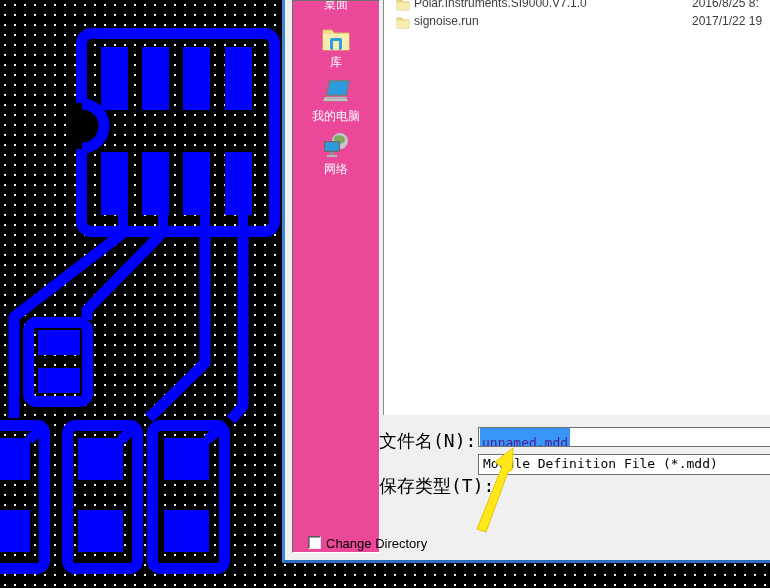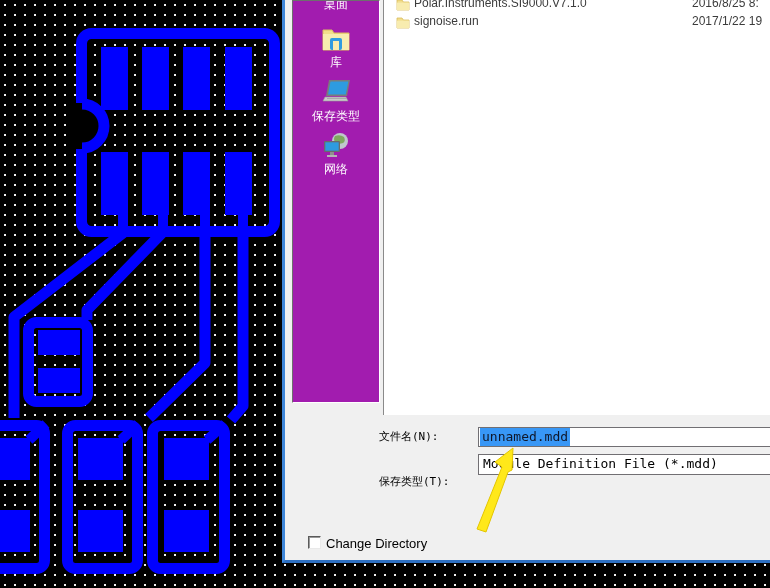--- a/index.html
+++ b/index.html
@@ -17,22 +17,22 @@
 
   
   .dialog {
     position:absolute; left:282px; top:0; width:488px; height:563px; z-index:2;
     background:#F0F0F0;
     border-left:3px solid #3E86D8;
     border-bottom:3px solid #2E6FC0;
   }
   
   .places {
-    position:absolute; left:7px; top:0; width:88px; height:403px;
-    background:#a21caf; overflow:hidden;
+    position:absolute; left:7px; top:0; width:88px; height:553px;
+    background:#ec4899; overflow:hidden;
     border-top:1px solid #6E6E6E; border-left:1px solid #6E6E6E;
     border-bottom:1px solid #FFFFFF; border-right:1px solid #FFFFFF;
   }
   .place-label {
     position:absolute; left:0; width:100%; text-align:center;
     color:#FFFFFF; font-size:12px; line-height:14px;
   }
   .place-icon { position:absolute; left:50%; transform:translateX(-50%); }
 
   
@@ -42,31 +42,31 @@
     border-left:1px solid #8A8A8A;
   }
   .filerow { position:absolute; left:0; width:100%; height:18px; }
   .filerow .row-icon { position:absolute; left:12px; top:3px; }
   .filerow .row-name { position:absolute; left:30px; top:2px; font-size:12px; color:#3C3C3C; white-space:nowrap; }
   .filerow .row-date { position:absolute; left:308px; top:2px; font-size:12px; color:#3C3C3C; white-space:nowrap; }
 
   
   .fieldlabel {
     position:absolute; left:94px; color:#000;
-    font-family:"DejaVu Sans Mono", monospace; font-size:11px; white-space:nowrap;
+    font-family:"DejaVu Sans Mono", monospace; font-size:18px; white-space:nowrap;
   }
   .textfield {
     position:absolute; left:193px; width:300px; height:20px;
     background:#FFFFFF; border:1px solid #716F73;
     font-family:"DejaVu Sans Mono", monospace; font-size:13px; line-height:18px;
     white-space:nowrap; overflow:hidden;
   }
   .sel {
-    display:inline-block; margin-left:1px; padding:0 2px;
-    background:#3897F6; color:#0f172a; height:32px;
+    display:inline-block; margin-left:1px; padding:6px 2px;
+    background:#3897F6; color:#4c1d95; height:32px;
   }
   .combo { padding-left:4px; color:#000; }
 
   .checkbox-row { position:absolute; left:23px; top:536px; height:14px; }
   .checkbox {
     position:absolute; left:0; top:0; width:13px; height:13px;
     background:#FFFFFF;
     border-top:1px solid #5A5A5A; border-left:1px solid #5A5A5A;
     border-bottom:1px solid #E9E9E9; border-right:1px solid #E9E9E9;
     box-shadow: inset 1px 1px 0 #9a9a9a;
@@ -158,21 +158,21 @@
 
       <div>
         <span class="place-icon" style="top:77px;">
           <svg width="32" height="28" viewBox="0 0 32 28">
             <polygon points="9,2 30,2 27,18 6,18" fill="#7B7B7B"></polygon>
             <polygon points="10.5,3.5 28.3,3.5 25.8,16.5 8,16.5" fill="#2E9BE0"></polygon>
             <polygon points="5,19 26,19 28,23 3,23" fill="#C9C9C9" stroke="#9B9B9B" stroke-width="0.6"></polygon>
             <line x1="7" y1="20.5" x2="26" y2="20.5" stroke="#9B9B9B" stroke-width="0.7"></line>
           </svg>
         </span>
-        <span class="place-label" style="top:108px;">保存类型</span>
+        <span class="place-label" style="top:108px;">我的电脑</span>
       </div>
 
       <div>
         <span class="place-icon" style="top:131px;">
           <svg width="30" height="27" viewBox="0 0 30 27">
             <circle cx="19" cy="9" r="8" fill="#BFC7CC"></circle>
             <path d="M14 4 q5 -2 9 1 q2 4 -1 6 q-5 2 -8 -1 q-2 -3 0 -6" fill="#7FA95E"></path>
             <rect x="3" y="9" width="16" height="11" rx="1" fill="#6B6B6B"></rect>
             <rect x="4.3" y="10.3" width="13.4" height="8.4" fill="#2E9BE0"></rect>
             <rect x="9" y="20" width="4" height="3" fill="#8F8F8F"></rect>

